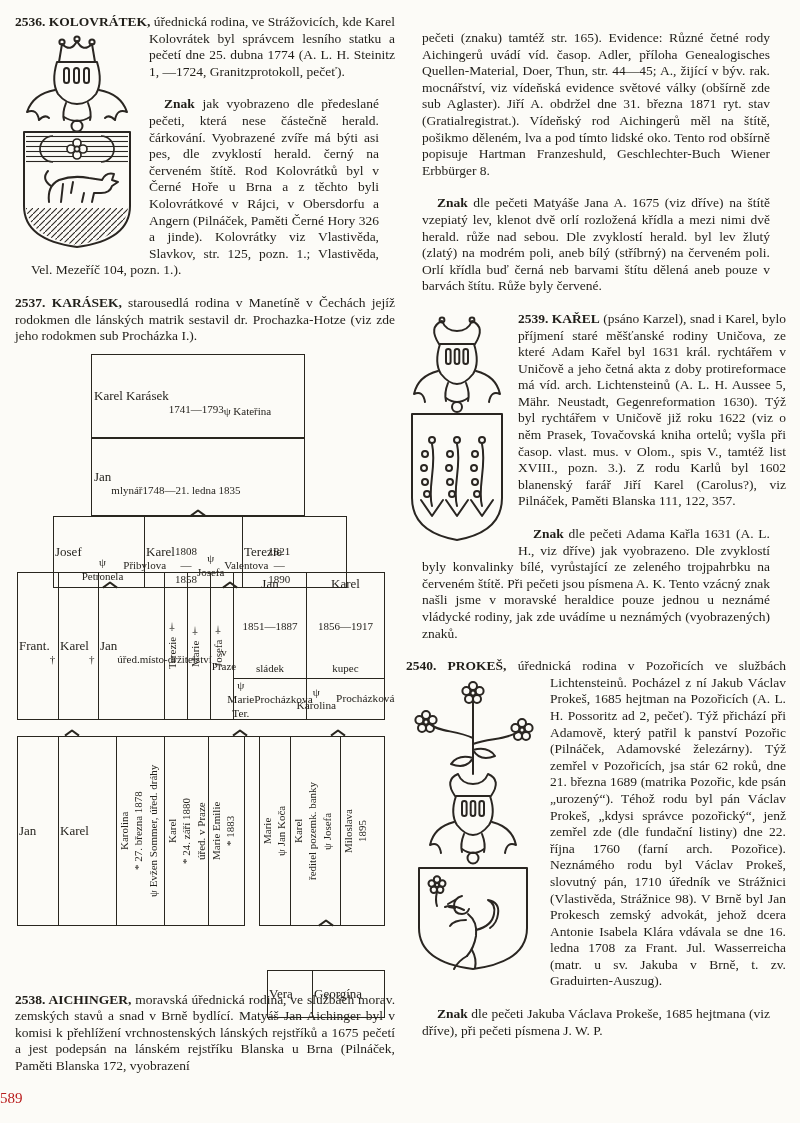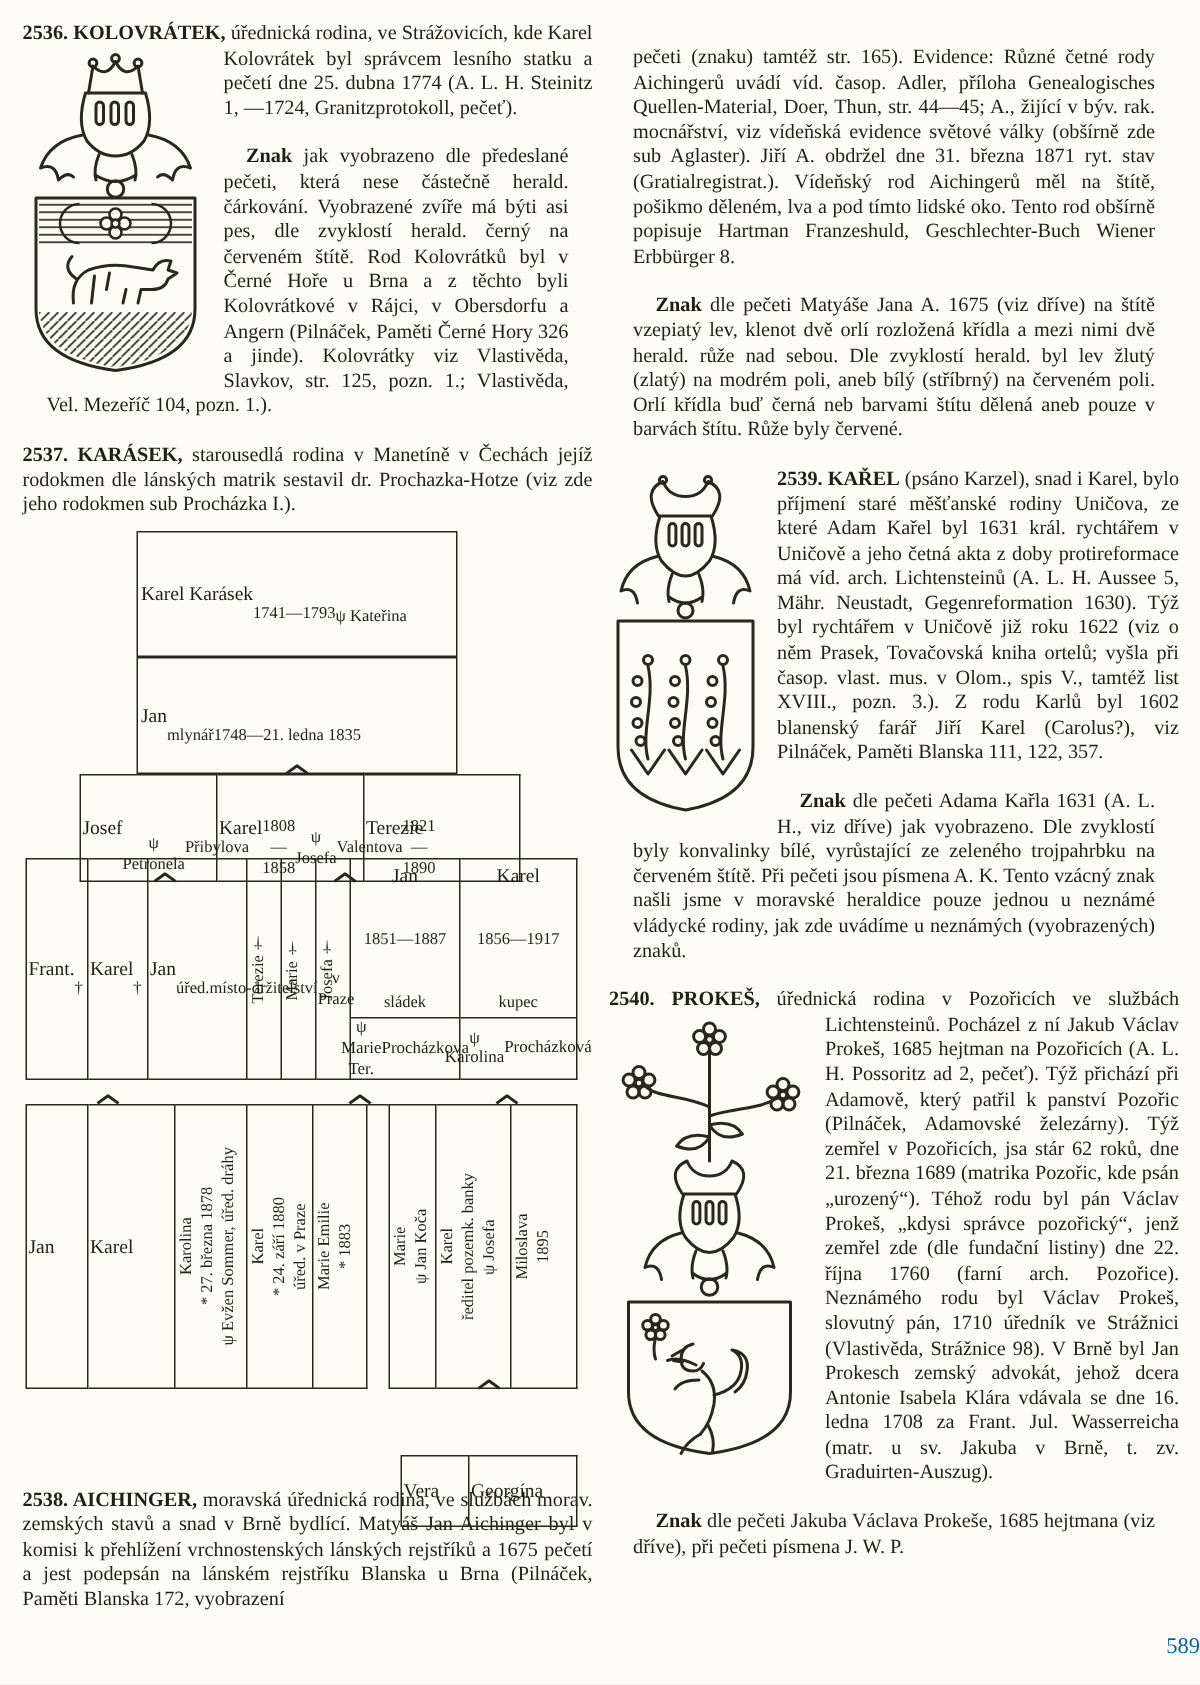--- a/index.html
+++ b/index.html
@@ -35,22 +35,22 @@
   .rot{writing-mode:vertical-rl;transform:rotate(180deg);width:100%;height:100%;
        text-align:center;font-size:11px;line-height:1.3;}
   .rot div{white-space:nowrap;}
   .t-name{font-size:13px;line-height:1.25;}
   .t-sm{font-size:11px;line-height:1.25;margin-top:28px;}
   .sp{margin-top:auto;}
   .caret{position:absolute;width:14px;height:8px;}
   .caret::before,.caret::after{content:"";position:absolute;top:3px;width:9px;height:1.5px;background:#29261f;}
   .caret::before{left:-1px;transform:rotate(-36deg);}
   .caret::after{right:-1px;transform:rotate(36deg);}
-  .pagenum{position:absolute;left:0;right:0;bottom:16px;text-align:right;
-           font-size:15px;color:#0369a1;}
+  .pagenum{position:absolute;left:0;right:0;bottom:16px;text-align:left;
+           font-size:15px;color:#b91c1c;}
   svg{display:block;}
 </style>
 </head>
 <body>
 
 <div class="page">
 
   <div class="col col-left">
 
     <div class="entry">

